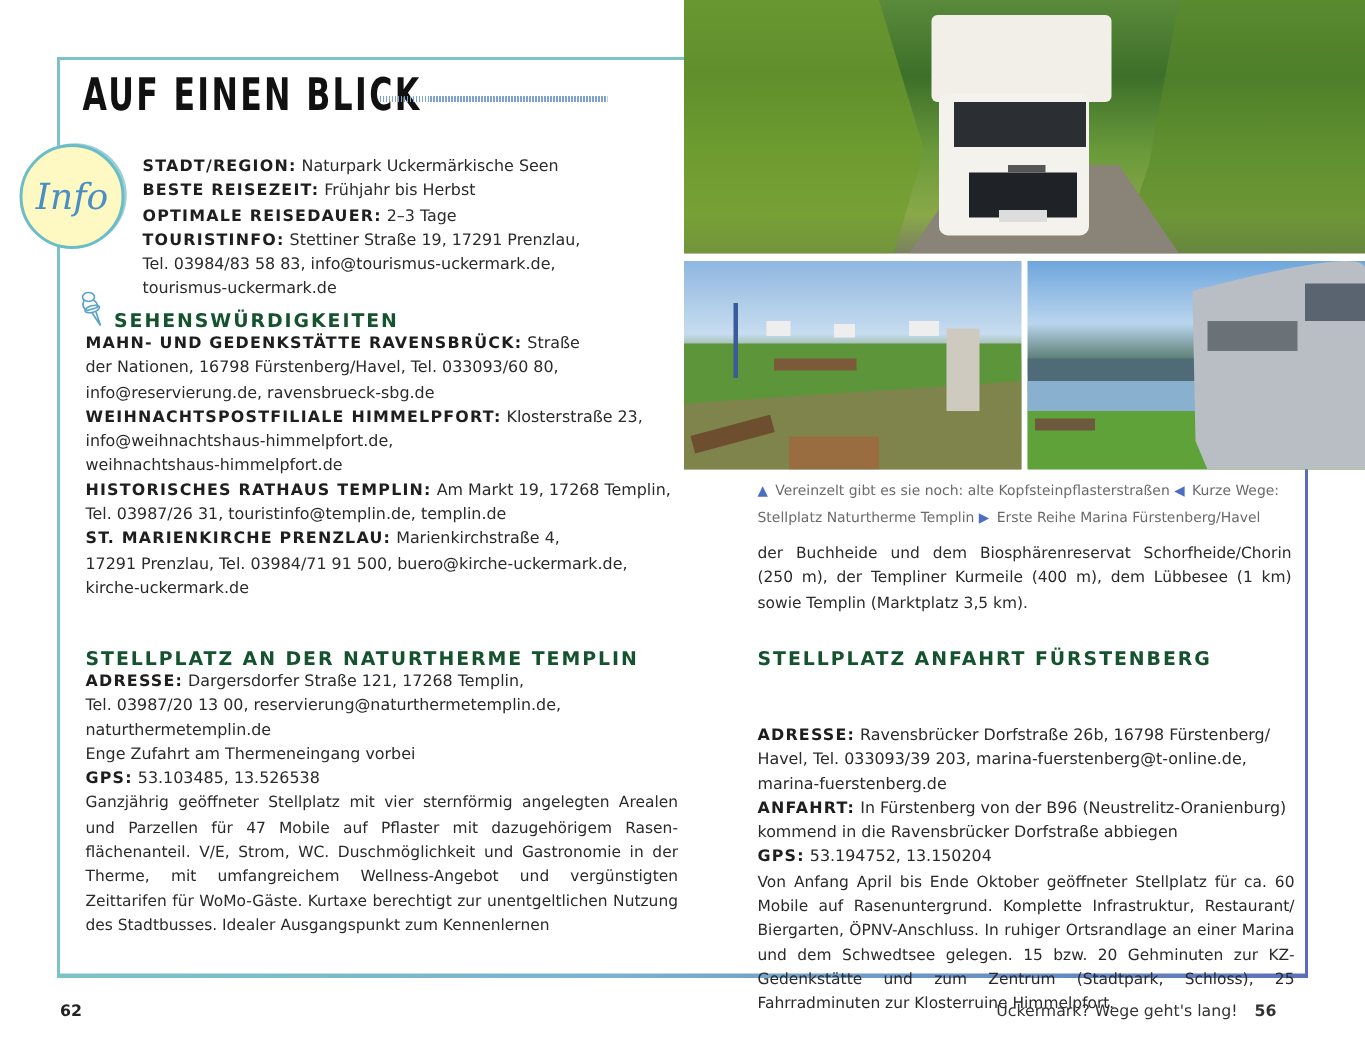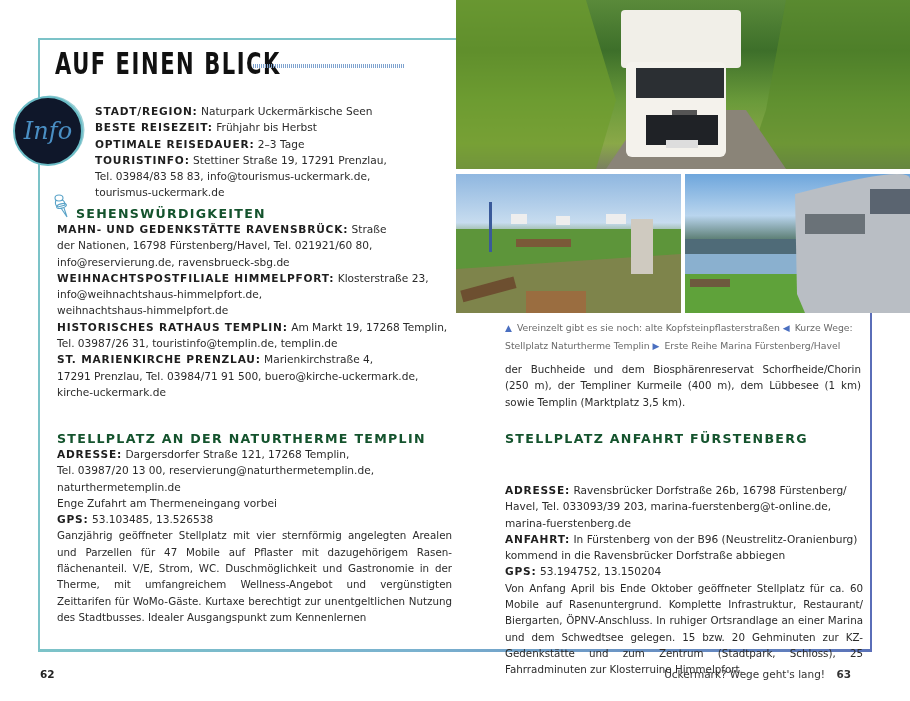--- a/index.html
+++ b/index.html
@@ -20,21 +20,21 @@
       transform: scaleX(0.78); transform-origin: left center;
       font-stretch: condensed;
     }
     .title-dots {
       position: absolute; left: 253px; top: 64px; width: 152px; height: 4px;
       background-image: repeating-linear-gradient(90deg, #7fa3cf 0 1px, transparent 1px 2px);
     }
 
     .info-badge {
       position: absolute; left: 13px; top: 96px; width: 66px; height: 66px;
-      border-radius: 50%; border: 2px solid #6bbcc6; background: #0f172a;
+      border-radius: 50%; border: 2px solid #6bbcc6; background: #fef9c3;
       box-shadow: 2px -1px 0 -0.5px #9ad0d6;
       display: flex; align-items: center; justify-content: center;
     }
     .info-badge span {
       font-family: "DejaVu Serif", serif; font-style: italic; font-size: 24px; color: #4a8fc4;
     }
 
     .txt { position: absolute; font-size: 10.6px; line-height: 16.3px; color: #2a2a2a; }
     .txt b { letter-spacing: 0.8px; font-weight: bold; color: #1e1e1e; }
     .txt p { margin: 0; }
@@ -87,21 +87,21 @@
     <ellipse cx="9" cy="5" rx="4" ry="3"></ellipse>
     <path d="M6 7 Q4 12 8 14 L15 12 Q15 8 12 7"></path>
     <ellipse cx="11.5" cy="13" rx="5" ry="2.2" transform="rotate(-15 11.5 13)"></ellipse>
     <path d="M11 15 L17 24 L14 15"></path>
   </g>
 </svg>
 <div class="h2" style="left:76px; top:206px;">SEHENSWÜRDIGKEITEN</div>
 
 <div class="txt" style="left:57px; top:221px; width:395px;">
   <p><b>MAHN- UND GEDENKSTÄTTE RAVENSBRÜCK:</b><span> Straße</span></p>
-  <p><span>der Nationen, 16798 Fürstenberg/Havel, Tel. 021921/60 80,</span></p>
+  <p><span>der Nationen, 16798 Fürstenberg/Havel, Tel. 033093/60 80,</span></p>
   <p><span>info@reservierung.de, ravensbrueck-sbg.de</span></p>
   <p><b>WEIHNACHTSPOSTFILIALE HIMMELPFORT:</b><span> Klosterstraße 23,</span></p>
   <p><span>info@weihnachtshaus-himmelpfort.de,</span></p>
   <p><span>weihnachtshaus-himmelpfort.de</span></p>
   <p><b>HISTORISCHES RATHAUS TEMPLIN:</b><span> Am Markt 19, 17268 Templin,</span></p>
   <p><span>Tel. 03987/26 31, touristinfo@templin.de, templin.de</span></p>
   <p><b>ST. MARIENKIRCHE PRENZLAU:</b><span> Marienkirchstraße 4,</span></p>
   <p><span>17291 Prenzlau, Tel. 03984/71 91 500, buero@kirche-uckermark.de,</span></p>
   <p><span>kirche-uckermark.de</span></p>
 </div>
@@ -169,14 +169,14 @@
   <p><span>Havel, Tel. 033093/39 203, marina-fuerstenberg@t-online.de,</span></p>
   <p><span>marina-fuerstenberg.de</span></p>
   <p><b>ANFAHRT:</b><span> In Fürstenberg von der B96 (Neustrelitz-Oranienburg)</span></p>
   <p><span>kommend in die Ravensbrücker Dorfstraße abbiegen</span></p>
   <p><b>GPS:</b><span> 53.194752, 13.150204</span></p>
   <p class="justify" style="font-size:10.3px;">Von Anfang April bis Ende Oktober geöffneter Stellplatz für ca. 60 Mobile auf Rasenuntergrund. Komplette Infrastruktur, Restaurant/ Biergarten, ÖPNV-Anschluss. In ruhiger Ortsrandlage an einer Marina und dem Schwedtsee gelegen. 15 bzw. 20 Gehminuten zur KZ-Gedenk­stätte und zum Zentrum (Stadtpark, Schloss), 25 Fahrradminuten zur Klosterruine Himmelpfort.</p>
 </div>
 
 <div class="running">
   <span>Uckermark? Wege geht's lang!</span>
-  <b style="margin-left:8px;">63</b>
+  <b style="margin-left:8px;">56</b>
 </div>
 
 </body></html>

